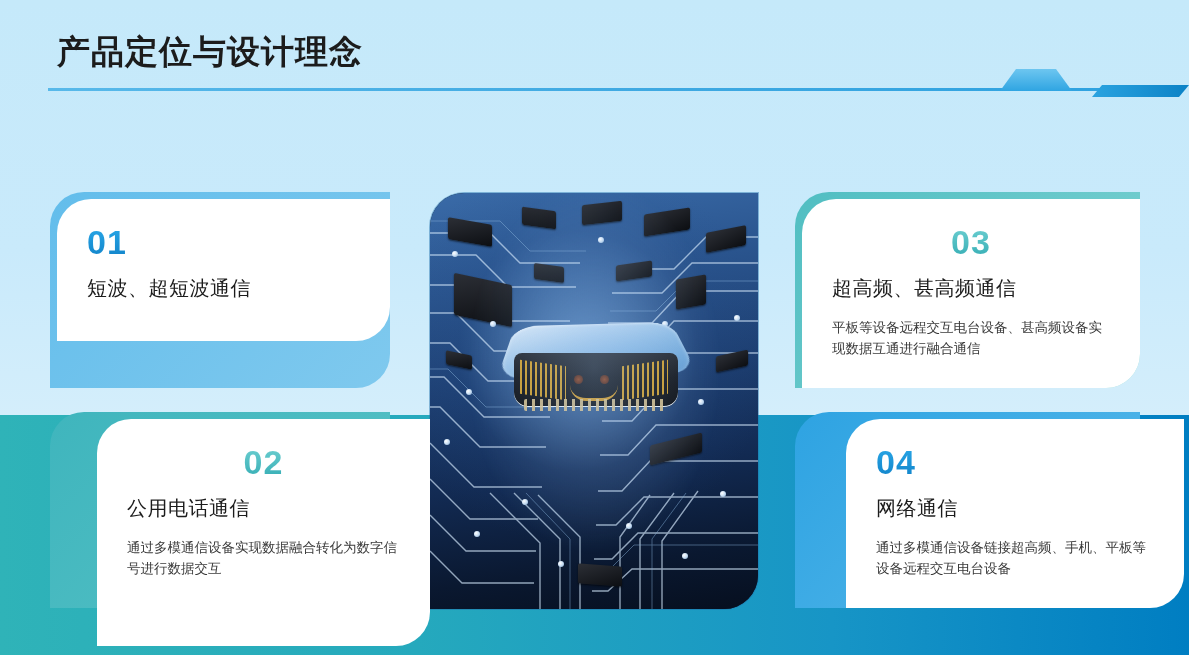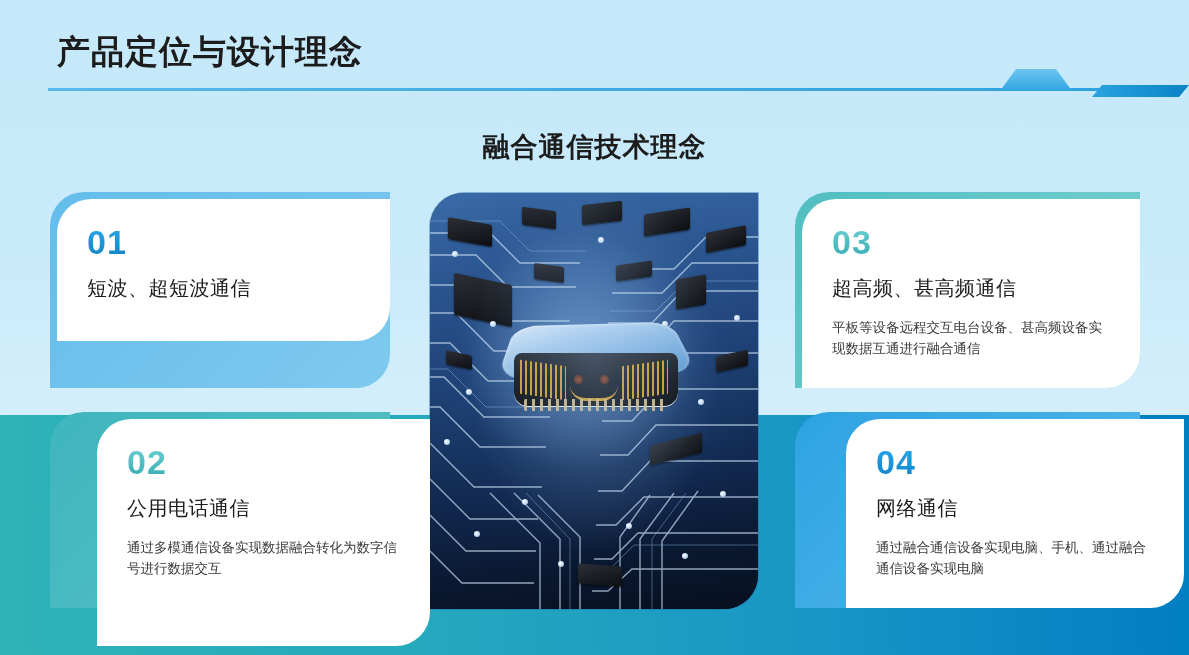--- a/index.html
+++ b/index.html
@@ -195,36 +195,35 @@
   #card1-accent { left: 50px; top: 192px; width: 340px; height: 196px; background: linear-gradient(135deg, #63bdeb 0%, #7fc9ee 100%); }
   #card1        { left: 57px; top: 199px; width: 333px; height: 142px; }
   #card2-accent { left: 50px; top: 412px; width: 340px; height: 196px; background: linear-gradient(135deg, #3fb5bd 0%, #57c2c6 100%); }
   #card2        { left: 57px; top: 419px; width: 333px; height: 227px; margin-left: 40px; }
   #card3-accent { left: 795px; top: 192px; width: 345px; height: 196px; background: linear-gradient(135deg, #51bec2 0%, #7fd3d3 100%); }
   #card3        { left: 802px; top: 199px; width: 338px; height: 189px; }
   #card4-accent { left: 795px; top: 412px; width: 345px; height: 196px; background: linear-gradient(135deg, #2ea3e2 0%, #58b9ea 100%); }
   #card4        { left: 802px; top: 419px; width: 338px; height: 189px; margin-left: 44px; }
 
   .num-blue { background: linear-gradient(180deg, #2aa8e8 0%, #1183c9 100%); -webkit-background-clip: text; background-clip: text; color: transparent; }
-  .num-teal { background: linear-gradient(180deg, #6fd0d2 0%, #35adb4 100%); -webkit-background-clip: text; background-clip: text; color: transparent; }
+  .num-teal { background: linear-gradient(180deg, #6fd0d2 0%, #35adb4 100%); -webkit-background-clip: text; background-clip: text; color: transparent; text-align: center; }
 </style>
 </head>
 <body>
 
 <div class="slide">
 
   <div class="bg-top"></div>
   <div class="bg-bottom"></div>
 
   <div class="header-title">产品定位与设计理念</div>
   <div class="header-rule"></div>
   <div class="header-bump"></div>
   <div class="header-slab"></div>
 
-  <div class="subtitle">融合通信技术理念</div>
 
   <div class="photo">
     <div class="pcb-board"></div>
     <svg class="pcb-traces" viewBox="0 0 328 416" preserveAspectRatio="none">
       <g stroke="#cfe3f7" stroke-width="1.4" fill="none" opacity="0.75">
         <path d="M0 40 L60 40 L90 70 L150 70"></path>
         <path d="M0 62 L46 62 L78 94 L146 94"></path>
         <path d="M0 92 L34 92 L70 128 L140 128"></path>
         <path d="M0 120 L26 120 L64 158 L134 158"></path>
         <path d="M0 150 L20 150 L58 188 L126 188"></path>
@@ -321,16 +320,16 @@
   <div class="card" id="card3">
     <div class="card-num num-teal">03</div>
     <div class="card-title">超高频、甚高频通信</div>
     <div class="card-desc">平板等设备远程交互电台设备、甚高频设备实现数据互通进行融合通信</div>
   </div>
 
   <div class="card-accent" id="card4-accent"></div>
   <div class="card" id="card4">
     <div class="card-num num-blue">04</div>
     <div class="card-title">网络通信</div>
-    <div class="card-desc">通过融合通信设备实现电脑、手机、通过融合通信设备实现电脑</div>
+    <div class="card-desc">通过多模通信设备链接超高频、手机、平板等设备远程交互电台设备</div>
   </div>
 
 </div>
 
 </body></html>

